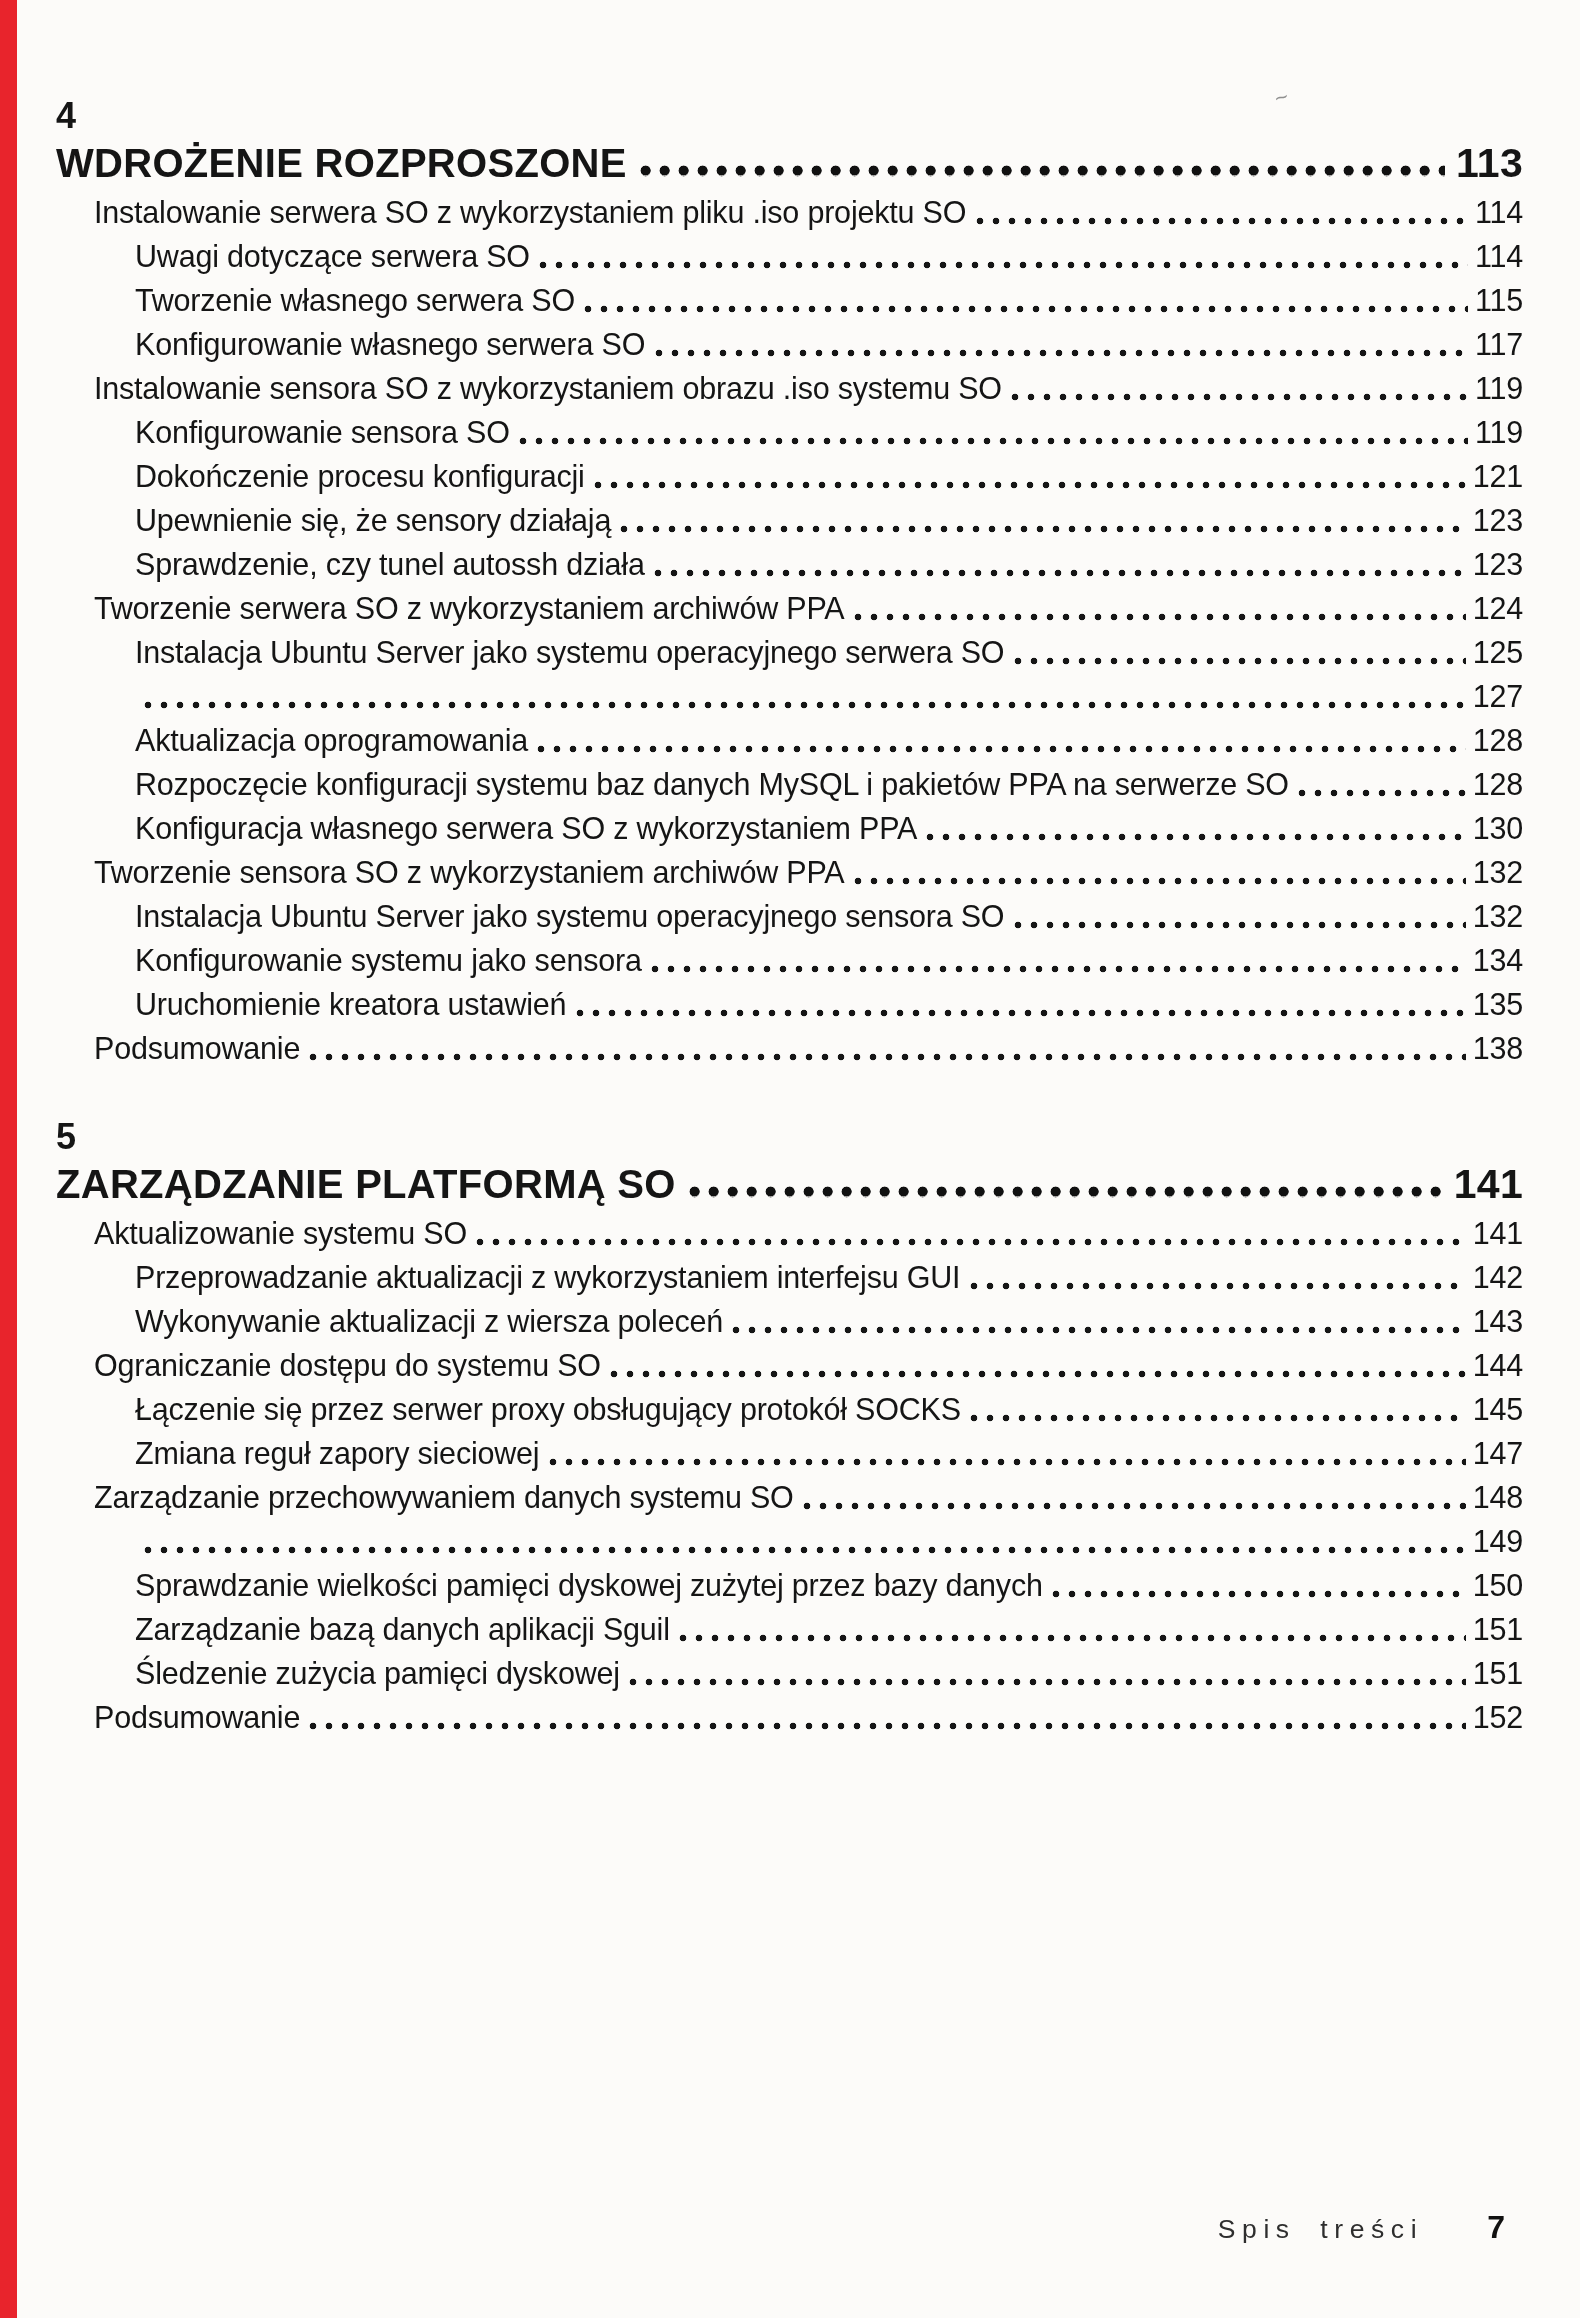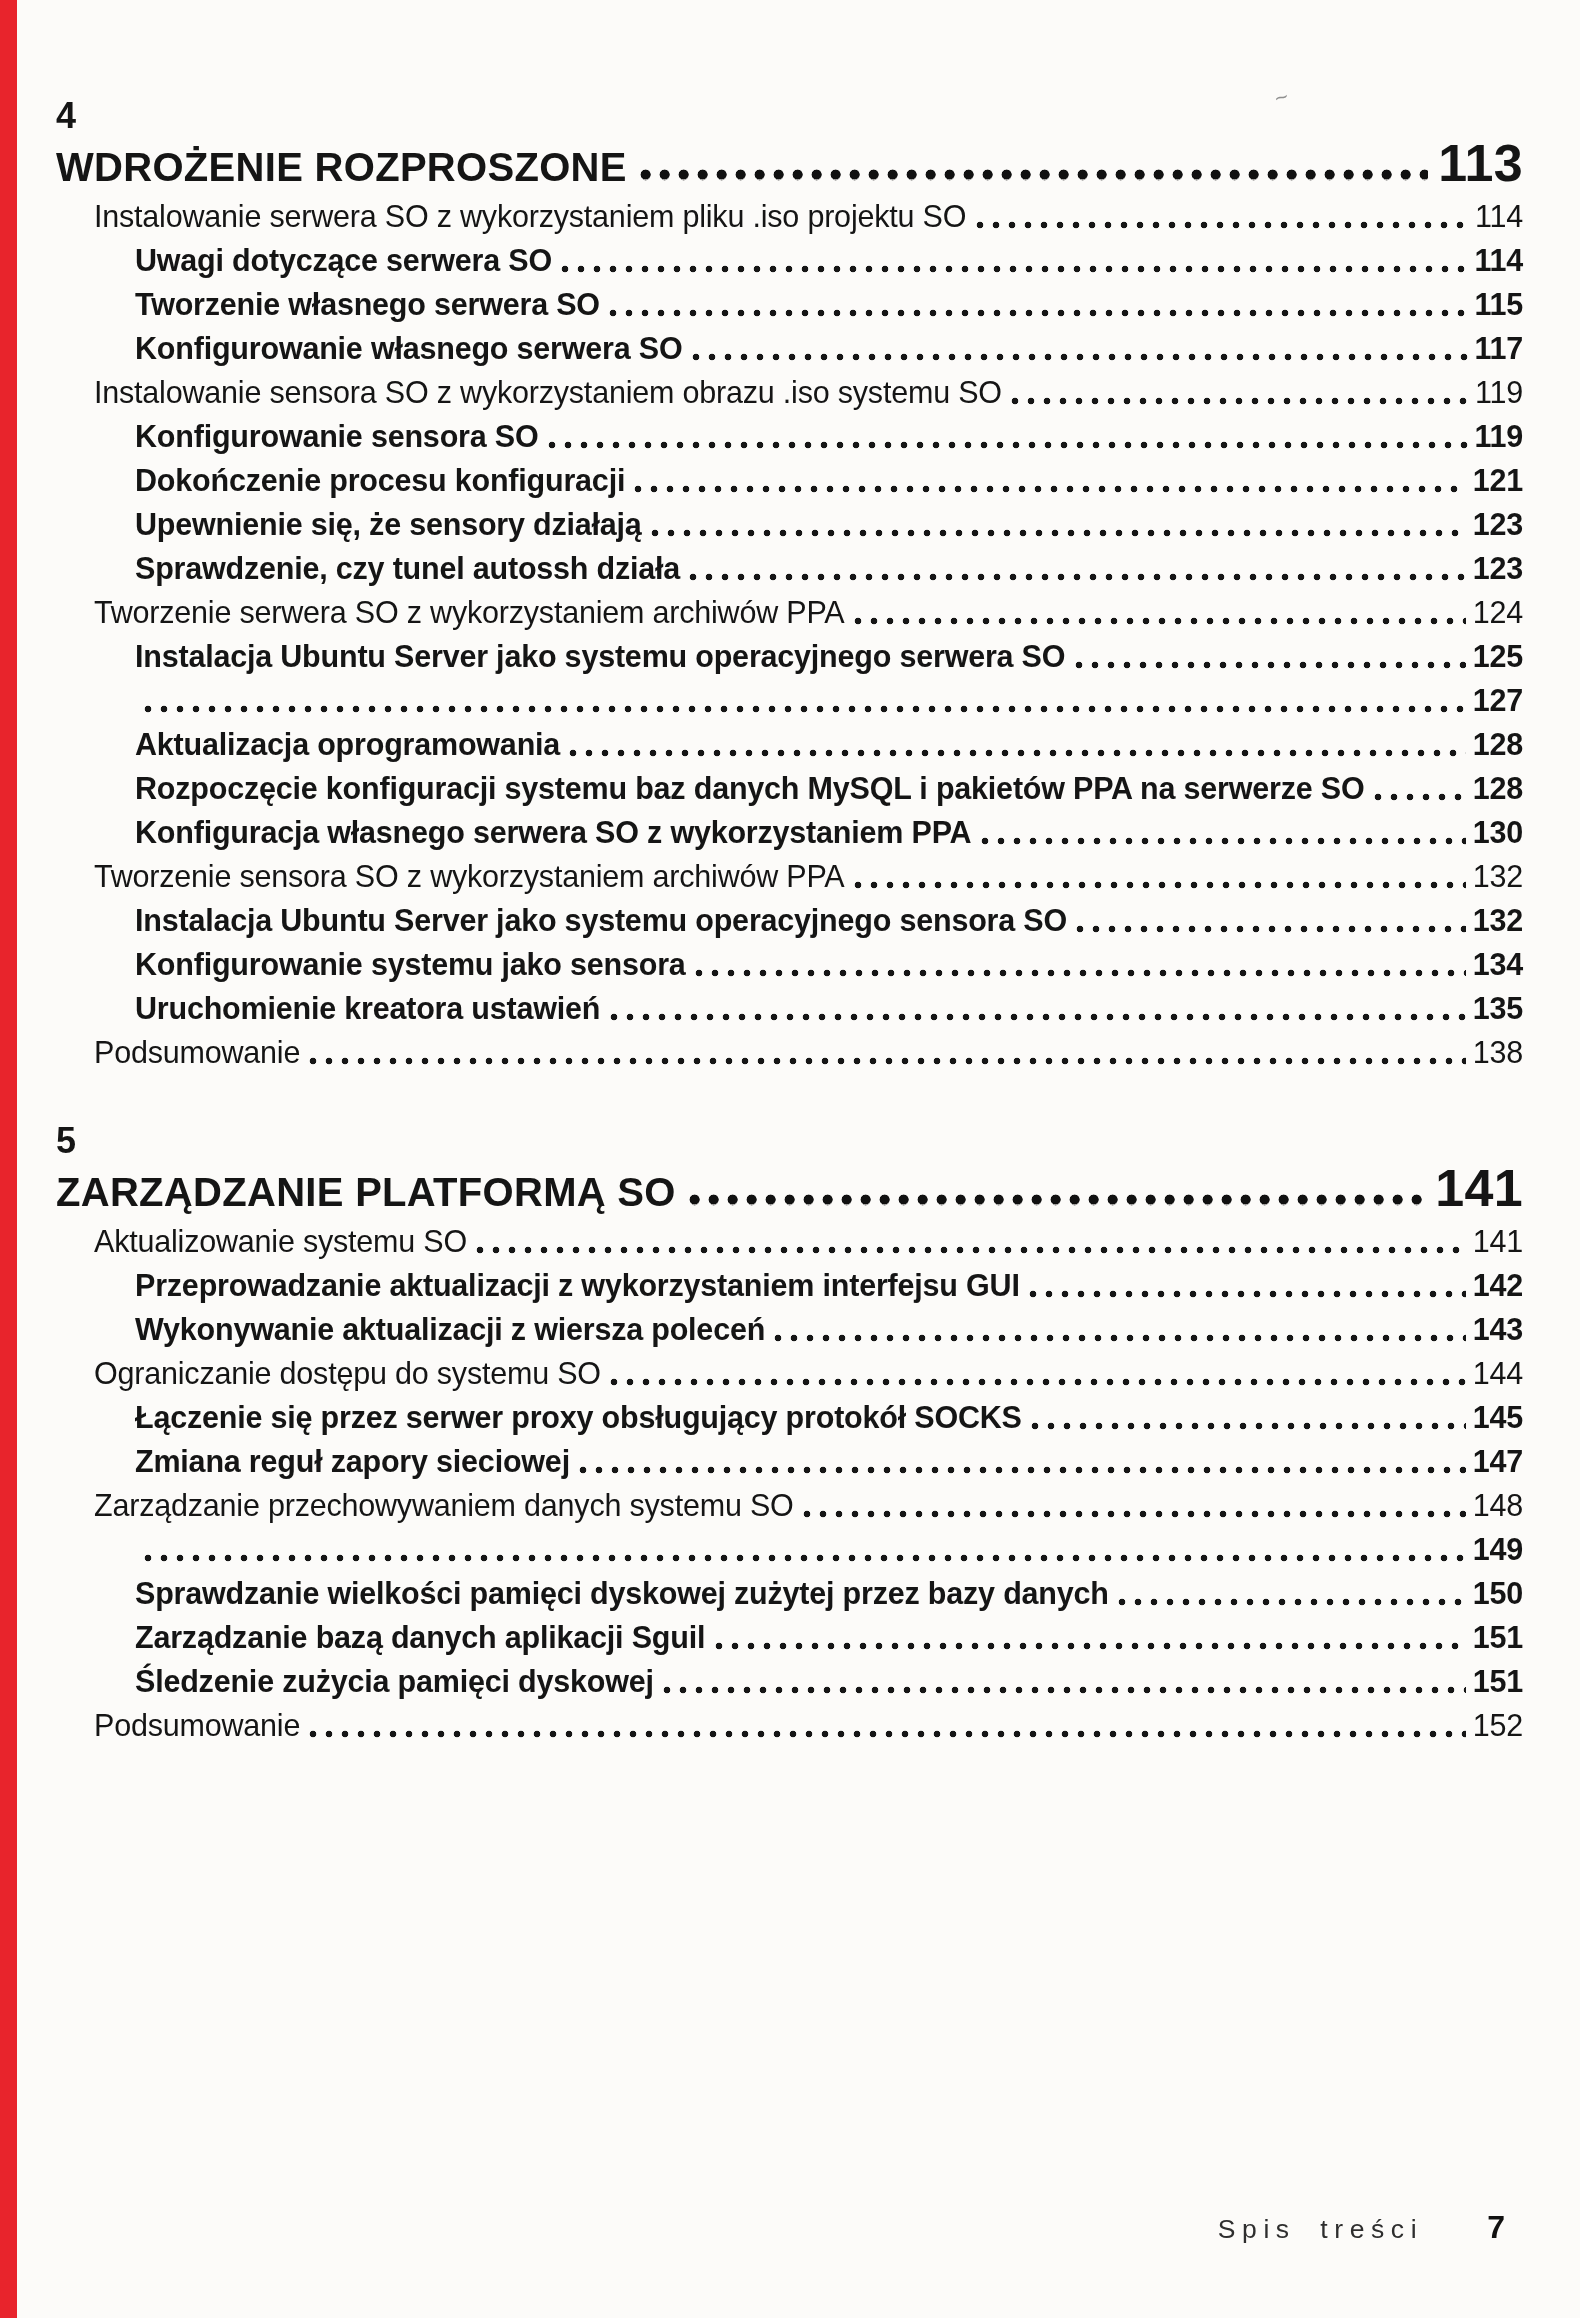--- a/index.html
+++ b/index.html
@@ -24,30 +24,30 @@
     font-size:36px; font-weight:bold; line-height:37px;
     letter-spacing:0.7px;
   }
   .chrow {
     display:flex; align-items:baseline;
     margin-top:6px;
     font-size:40px; font-weight:bold; line-height:46px;
     letter-spacing:0.3px;
     white-space:nowrap;
   }
-  .chpage { font-size:52px; font-weight:bold; }
+  .chpage { font-size:41px; font-weight:bold; }
   .entries { margin-top:4px; }
   .row {
     display:flex; align-items:baseline;
     font-size:30.5px; line-height:44px;
     letter-spacing:-0.2px;
     white-space:nowrap;
   }
   .row.lvl1 { padding-left:38px; }
-  .row.lvl2 { padding-left:79px;font-weight:bold; }
+  .row.lvl2 { padding-left:79px; }
   .leader {
     flex:1 1 auto;
     align-self:flex-end;
     height:8px;
     margin:0 6.6px 8.6px 9.3px;
     background-image:radial-gradient(circle at 4px 4px, #161616 3.1px, rgba(0,0,0,0) 3.6px);
     background-size:16px 8px;
     background-repeat:repeat-x;
     background-position:left bottom;
     min-width:12px;

